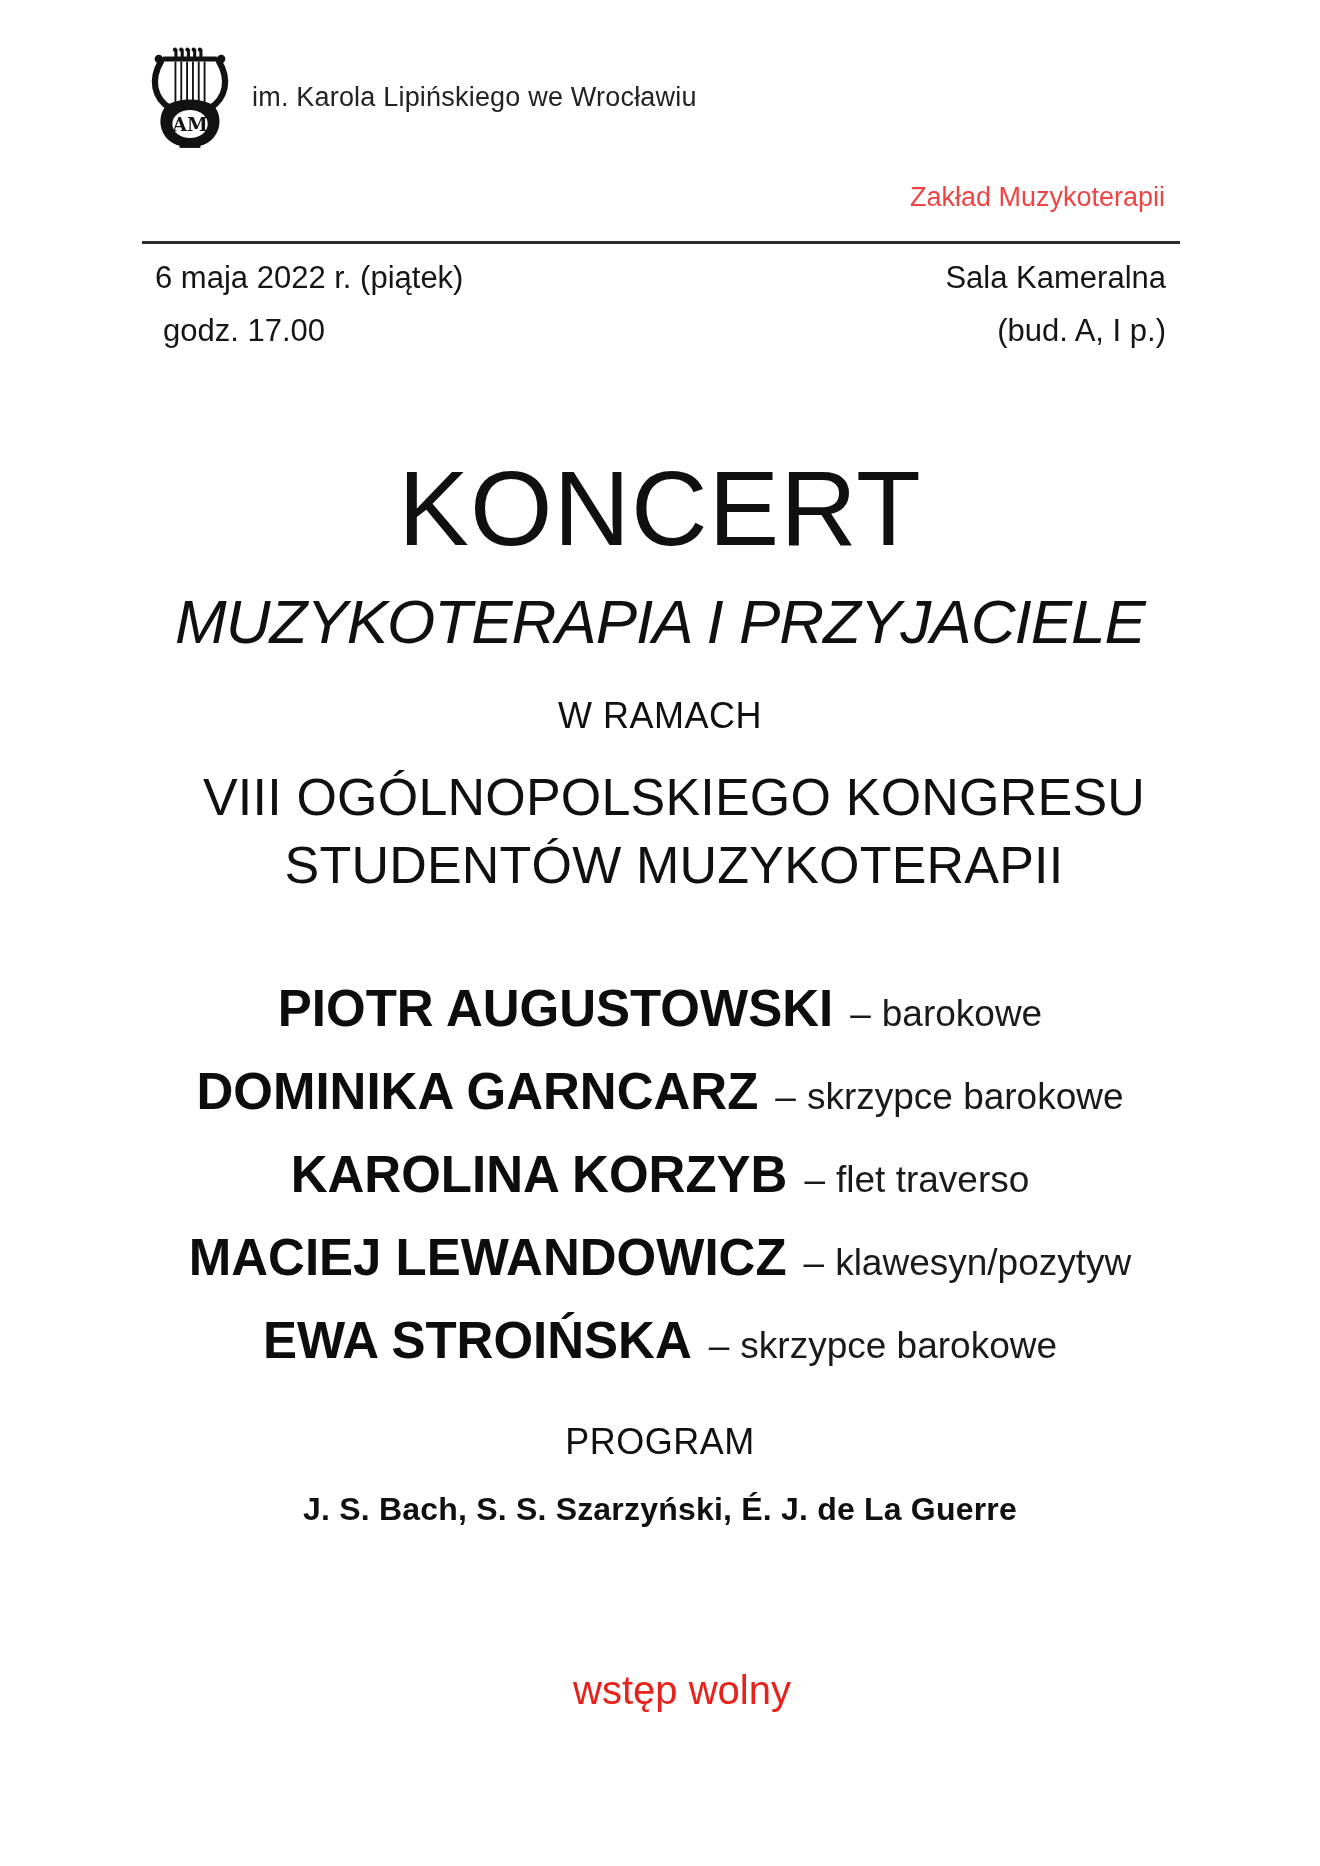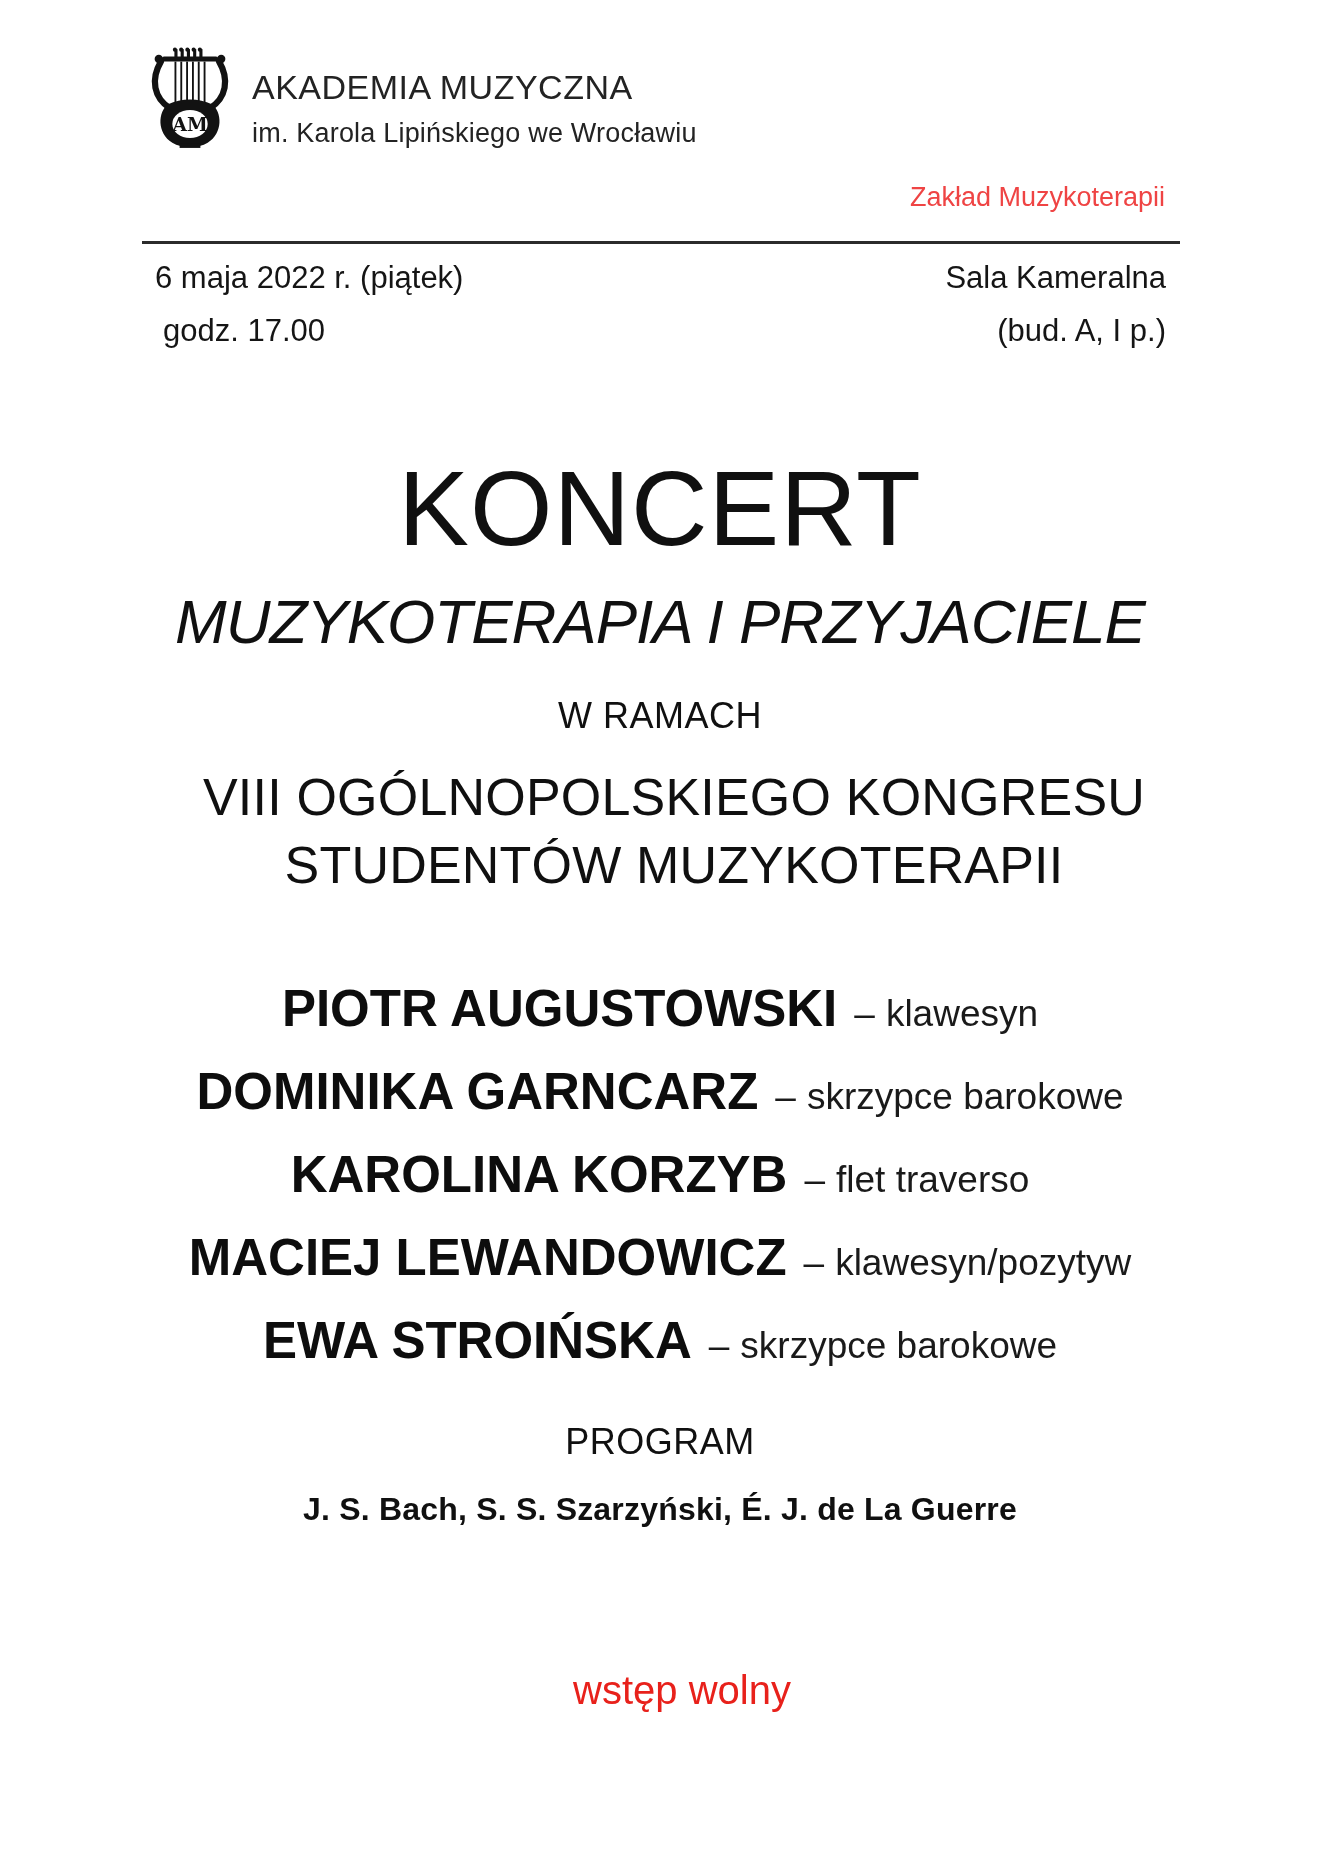--- a/index.html
+++ b/index.html
@@ -101,21 +101,20 @@
         <path d="M 68 15 C 78 32, 75 50, 59 60" stroke-width="6"></path>
       </g>
 
       <path d="M 19 56 C 9 63, 8 84, 23 93 C 32 98.5, 48 98.5, 57 93 C 72 84, 71 63, 61 56 C 49 50, 31 50, 19 56 Z" fill="#121212"></path>
       <rect x="30" y="94" width="20" height="4" fill="#121212"></rect>
 
       <ellipse cx="40" cy="75" rx="17" ry="13.5" fill="#ffffff"></ellipse>
       <text x="40" y="82" text-anchor="middle" font-family="DejaVu Serif, serif" font-weight="700" font-size="18" fill="#121212">AM</text>
     </svg>
     <div class="logo-text">
-      <div class="org-name">AKADEMIA MUZYCZNA</div>
       <div class="org-sub">im. Karola Lipińskiego we Wrocławiu</div>
     </div>
   </header>
 
   <div class="department">Zakład Muzykoterapii</div>
 
   <div class="rule"></div>
 
   <div class="info-left row1">6 maja 2022 r. (piątek)</div>
   <div class="info-right row1">Sala Kameralna</div>
@@ -125,21 +124,21 @@
   <h1 class="centered title-main">KONCERT</h1>
   <h2 class="centered title-sub">MUZYKOTERAPIA I PRZYJACIELE</h2>
   <div class="centered title-intro">W RAMACH</div>
   <div class="centered title-congress">
     <div>VIII OGÓLNOPOLSKIEGO KONGRESU</div>
     <div>STUDENTÓW MUZYKOTERAPII</div>
   </div>
 
   <div class="centered performers">
     <div class="performer-row">
-      <span class="performer-name">PIOTR AUGUSTOWSKI</span><span class="performer-dash">–</span><span class="performer-instrument">klawesyn</span>
+      <span class="performer-name">PIOTR AUGUSTOWSKI</span><span class="performer-dash">–</span><span class="performer-instrument">barokowe</span>
     </div>
     <div class="performer-row">
       <span class="performer-name">DOMINIKA GARNCARZ</span><span class="performer-dash">–</span><span class="performer-instrument">skrzypce barokowe</span>
     </div>
     <div class="performer-row">
       <span class="performer-name">KAROLINA KORZYB</span><span class="performer-dash">–</span><span class="performer-instrument">flet traverso</span>
     </div>
     <div class="performer-row">
       <span class="performer-name">MACIEJ LEWANDOWICZ</span><span class="performer-dash">–</span><span class="performer-instrument">klawesyn/pozytyw</span>
     </div>

